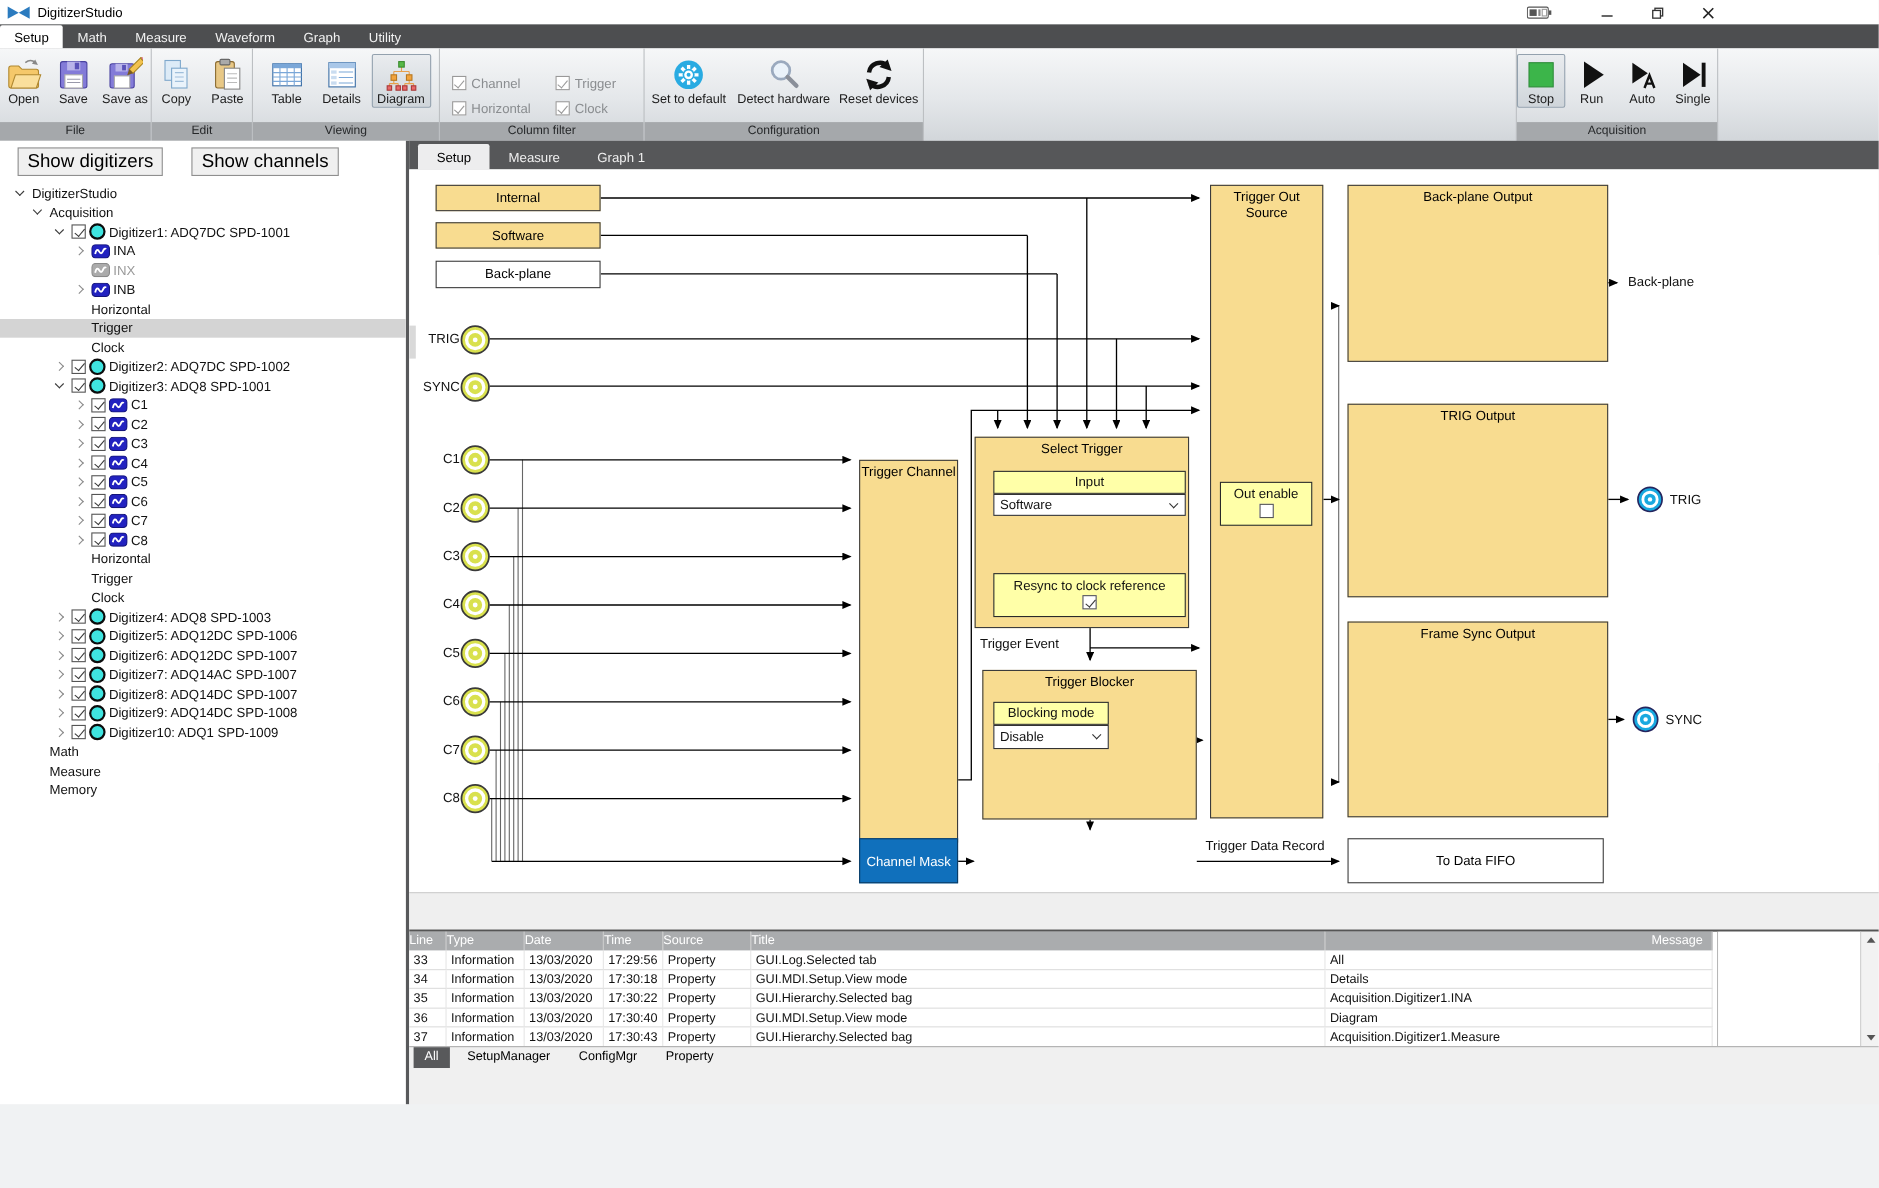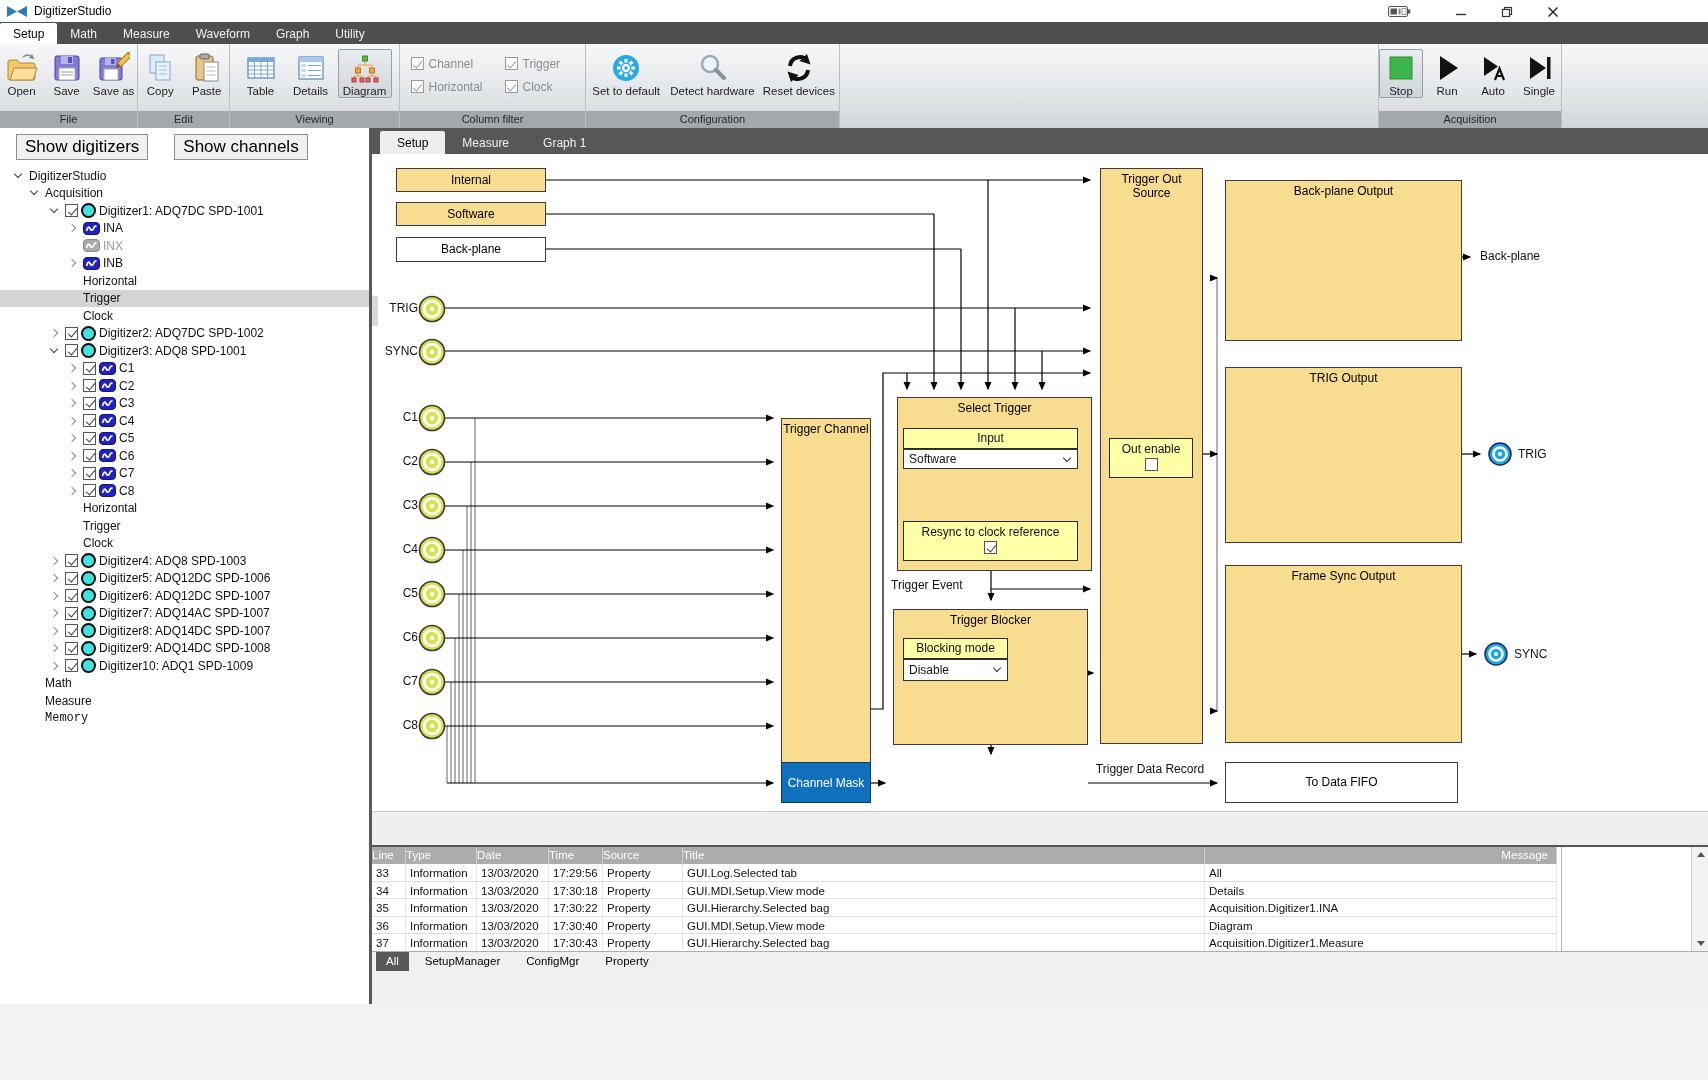--- a/index.html
+++ b/index.html
@@ -253,21 +253,21 @@
               <rect x="11" y="26" width="4" height="4" fill="#E86868" stroke="#A83838"></rect>
             <rect x="17" y="26" width="4" height="4" fill="#E86868" stroke="#A83838"></rect>
               <rect x="25" y="26" width="4" height="4" fill="#E86868" stroke="#A83838"></rect>
           </svg><span>Diagram</span>
         </div>
       </div>
       <div class="rlabel">Viewing</div>
     </div>
 
     <div class="rgroup" style="width:186px">
-      <div class="rbody" style="padding-top:0">
+      <div class="rbody" style="padding-top:12px">
         <div class="filter-grid" id="filter-options">
             <div class="filter-opt">
               <span class="cb dis checked"></span>
               <span>Channel</span>
             </div>
             <div class="filter-opt">
               <span class="cb dis checked"></span>
               <span>Horizontal</span>
             </div>
             <div class="filter-opt">
@@ -545,21 +545,21 @@
             <span class="tree-label">Digitizer10: ADQ1 SPD-1009</span>
           </div>
           <div class="tree-row" style="padding-left: 28px;">
             <span class="chev"></span>
             <span class="tree-label">Math</span>
           </div>
           <div class="tree-row" style="padding-left: 28px;">
             <span class="chev"></span>
             <span class="tree-label">Measure</span>
           </div>
-          <div class="tree-row" style="padding-left: 28px; font-family: Liberation Mono, monospace;">
+          <div class="tree-row" style="padding-left: 28px;">
             <span class="chev"></span>
             <span class="tree-label">Memory</span>
           </div>
         </div>
     </div>
 
     <div class="main">
       <div class="tabbar" id="main-tabs">
           <div class="main-tab active">Setup</div>
           <div class="main-tab">Measure</div>
@@ -699,21 +699,21 @@
         <div class="iolab" style="left:2px;top:388px">C4</div>
         <div class="iolab" style="left:2px;top:432px">C5</div>
         <div class="iolab" style="left:2px;top:476px">C6</div>
         <div class="iolab" style="left:2px;top:520px">C7</div>
         <div class="iolab" style="left:2px;top:564px">C8</div>
 
         <div class="dbox" style="left:409px;top:264px;width:90px;height:348px">
           <span class="btitle">Trigger Channel</span>
         </div>
 
-        <div class="dbox" style="left:525px;top:243px;width:195px;height:174px">
+        <div class="dbox" style="left:514px;top:243px;width:195px;height:174px">
           <span class="btitle">Select Trigger</span>
         </div>
         <div class="ylabel" style="left:531px;top:274px;width:175px;height:21px;line-height:19px">Input</div>
         <div class="dd" style="left:531px;top:295px;width:175px;height:20px">
           <span>Software</span>
         </div>
         <div class="ylabel" style="left:531px;top:367px;width:175px;height:40px">
           <div style="line-height:17px;padding-top:2px">Resync to clock reference</div>
           <span class="cb checked"></span>
         </div>
@@ -729,21 +729,21 @@
         </div>
 
         <div class="dbox" style="left:728px;top:14px;width:103px;height:576px">
           <span class="btitle">Trigger Out Source</span>
         </div>
         <div class="ylabel" style="left:737px;top:284px;width:84px;height:40px">
           <div style="line-height:17px;padding-top:2px">Out enable</div>
           <span class="cb"></span>
         </div>
 
-        <div class="dbox" style="left:853px;top:26px;width:237px;height:161px">
+        <div class="dbox" style="left:853px;top:14px;width:237px;height:161px">
           <span class="btitle">Back-plane Output</span>
         </div>
         <div class="dbox" style="left:853px;top:213px;width:237px;height:176px">
           <span class="btitle">TRIG Output</span>
         </div>
         <div class="dbox" style="left:853px;top:411px;width:237px;height:178px">
           <span class="btitle">Frame Sync Output</span>
         </div>
 
         <div class="outlab" style="left:1108px;top:95px">Back-plane</div>

